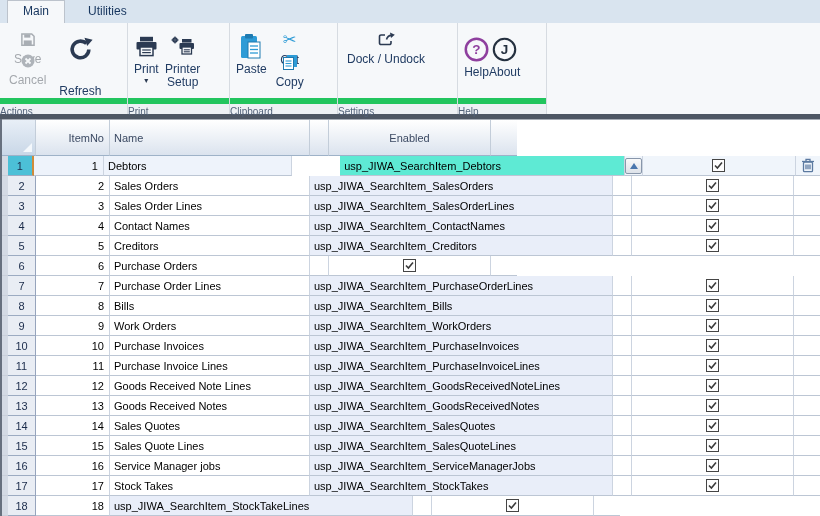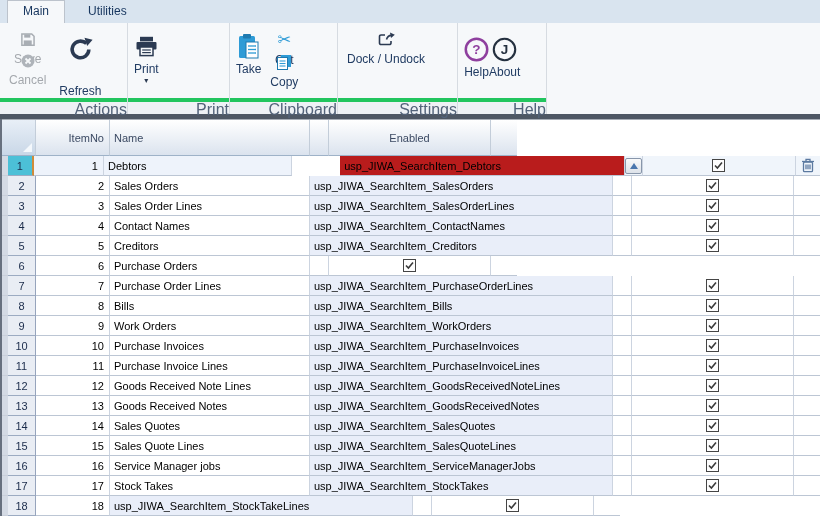--- a/index.html
+++ b/index.html
@@ -10,21 +10,21 @@
   .tabstrip { height:23px; background:#d9e4ef; display:flex; padding-left:7px; }
   .tab { padding:0 15px; height:23px; line-height:23px; font-size:12px; color:#16355e; margin-right:8px; cursor:default; }
   .tab.active { background:#f6f8fa; border:1px solid #bcc3cc; border-bottom:none; line-height:21px; }
 
   
   .ribbon { height:91px; background:#f6f8fa; display:flex; }
   .rgroup { border-right:1px solid #d6dbe1; display:flex; flex-direction:column; }
   .g-actions { width:128px; } .g-print { width:102px; } .g-clipboard { width:108px; }
   .g-settings { width:120px;gap:16px; } .g-help { width:89px; }
   .rg-content { height:75px; display:flex; padding:2px 4px 0 6px; }
-  .rg-label { height:16px; line-height:15px; text-align:right; font-size:16px; color:#53637a; background:#eef1f5; border-top:4px solid #22c55e; }
+  .rg-label { height:16px; line-height:15px; text-align:left; font-size:10px; color:#53637a; background:#eef1f5; border-top:6px solid #22c55e; }
   .vstack { display:flex; flex-direction:column; justify-content:flex-start; padding-top:5px; }
   .sbtn { display:flex; align-items:center; gap:5px; font-size:12px; color:#213c63; padding:2px 3px; height:22px; white-space:nowrap;flex-direction:column; }
   .sbtn.disabled { color:#a4a8ad; }
   .bbtn { display:flex; flex-direction:column; align-items:center; padding-top:5px; font-size:12px; color:#213c63; }
   .bicon { height:32px; display:flex; align-items:center; justify-content:center; }
   .blabel { margin-top:1px; line-height:13px; text-align:center; }
   .blabel.wrap { width:48px; }
   .drop-arrow { font-size:8px; color:#2b3a52; line-height:9px; }
   .cut-glyph { font-size:16px; color:#2e9bd6; font-family:"DejaVu Sans", sans-serif; line-height:16px; }
   .icon { display:inline-flex; align-items:center; justify-content:center; }
@@ -53,21 +53,21 @@
   .c-strip { width:6px; background:#d4dae4; border-right:none; border-bottom:1px solid #c9cfda; }
   .c-rowhead { width:28px; background:#e9edf4; border-right:1px solid #96a4bc; border-bottom:1px solid #9cabc2; justify-content:center; color:#1a2b4a; }
   .rowhead-sel { background:#4cc0d7; border-right:2px solid #cf8b3a; }
   .c-itemno { width:74px; justify-content:flex-end; padding-right:5px; }
   .c-name { width:200px; padding-left:4px; }
   .c-sp { width:303px; padding-left:4px; background:#e9eef9; }
   .c-btn { width:19px; justify-content:center; }
   .c-enabled { width:162px; justify-content:center; }
   .c-trash { width:26px; justify-content:center; border-right:none; }
   .selected .c-itemno, .selected .c-name { background:#eef3fb; }
-  .selected .c-sp { background:#b91c1c;margin-left:48px; }
+  .selected .c-sp { background:#5eead4;margin-left:48px; }
   .selected .c-btn, .selected .c-enabled, .selected .c-trash { background:#f0f5fb; }
 
   .up-btn { width:17px; height:16px; border:1px solid #8896aa; background:linear-gradient(#f8f9fa,#dde2e9); display:flex; align-items:center; justify-content:center; padding:0; border-radius:2px; }
   .up-tri { width:0; height:0; border-left:4px solid transparent; border-right:4px solid transparent; border-bottom:6px solid #4a76ad; }
   .checkbox { width:13px; height:13px; display:inline-flex; }
   .trash { display:inline-flex; }
 </style>
 </head>
 <body>
 
@@ -123,41 +123,56 @@
             <svg width="23" height="21" viewBox="0 0 23 21">
                 <rect x="5" y="0.8" width="13" height="4.6" fill="#2b3a52"></rect>
                 <rect x="1.5" y="6" width="20" height="7.5" rx="1" fill="#2b3a52"></rect>
                 <rect x="5" y="11" width="13" height="8.6" fill="#f6f8fa" stroke="#2b3a52" stroke-width="1.5"></rect>
                 <line x1="7.2" y1="14" x2="15.8" y2="14" stroke="#2b3a52" stroke-width="1.2"></line>
                 <line x1="7.2" y1="16.6" x2="15.8" y2="16.6" stroke="#2b3a52" stroke-width="1.2"></line>
               </svg>
           </span>
           <span class="blabel">Print</span>
           <span class="drop-arrow">▾</span>
+        </div>
+        <div class="bbtn">
+          <span class="bicon">
+            <svg width="24" height="21" viewBox="0 0 24 21">
+                <circle cx="4" cy="4" r="2" fill="none" stroke="#2b3a52" stroke-width="1.4"></circle>
+                <line x1="4" y1="0.5" x2="4" y2="7.5" stroke="#2b3a52" stroke-width="1.2"></line>
+                <line x1="0.5" y1="4" x2="7.5" y2="4" stroke="#2b3a52" stroke-width="1.2"></line>
+                <rect x="11" y="3" width="9.5" height="3.6" fill="#2b3a52"></rect>
+                <rect x="8.5" y="7" width="14.5" height="6" rx="1" fill="#2b3a52"></rect>
+                <rect x="11" y="11" width="9.5" height="7" fill="#f6f8fa" stroke="#2b3a52" stroke-width="1.3"></rect>
+                <line x1="12.8" y1="13.8" x2="18.8" y2="13.8" stroke="#2b3a52" stroke-width="1.1"></line>
+                <line x1="12.8" y1="15.8" x2="18.8" y2="15.8" stroke="#2b3a52" stroke-width="1.1"></line>
+              </svg>
+          </span>
+          <span class="blabel wrap">Printer Setup</span>
         </div>
       </div>
       <div class="rg-label">Print</div>
     </div>
 
     <div class="rgroup g-clipboard">
       <div class="rg-content">
         <div class="bbtn">
           <span class="bicon">
             <svg width="24" height="27" viewBox="0 0 24 27">
                 <rect x="2" y="3" width="16" height="22" rx="1.5" fill="#2e9bd6"></rect>
                 <rect x="6" y="1" width="8" height="4.5" rx="1" fill="#1e7ab0"></rect>
                 <rect x="9" y="9" width="12" height="16" fill="#fff" stroke="#1e7ab0" stroke-width="1"></rect>
                 <g stroke="#2e9bd6" stroke-width="1.3">
                   <line x1="11" y1="13" x2="19" y2="13"></line>
                   <line x1="11" y1="16.5" x2="19" y2="16.5"></line>
                   <line x1="11" y1="20" x2="19" y2="20"></line>
                 </g>
               </svg>
           </span>
-          <span class="blabel">Take</span>
+          <span class="blabel">Paste</span>
         </div>
         <div class="vstack" style="margin-left:6px;">
           <div class="sbtn">
             <span class="icon cut-glyph">✂</span>
             <span>Cut</span>
           </div>
           <div class="sbtn">
             <span class="icon">
               <svg width="16" height="16" viewBox="0 0 16 16">
                   <rect x="5" y="1" width="10" height="12" fill="#2e9bd6"></rect>

